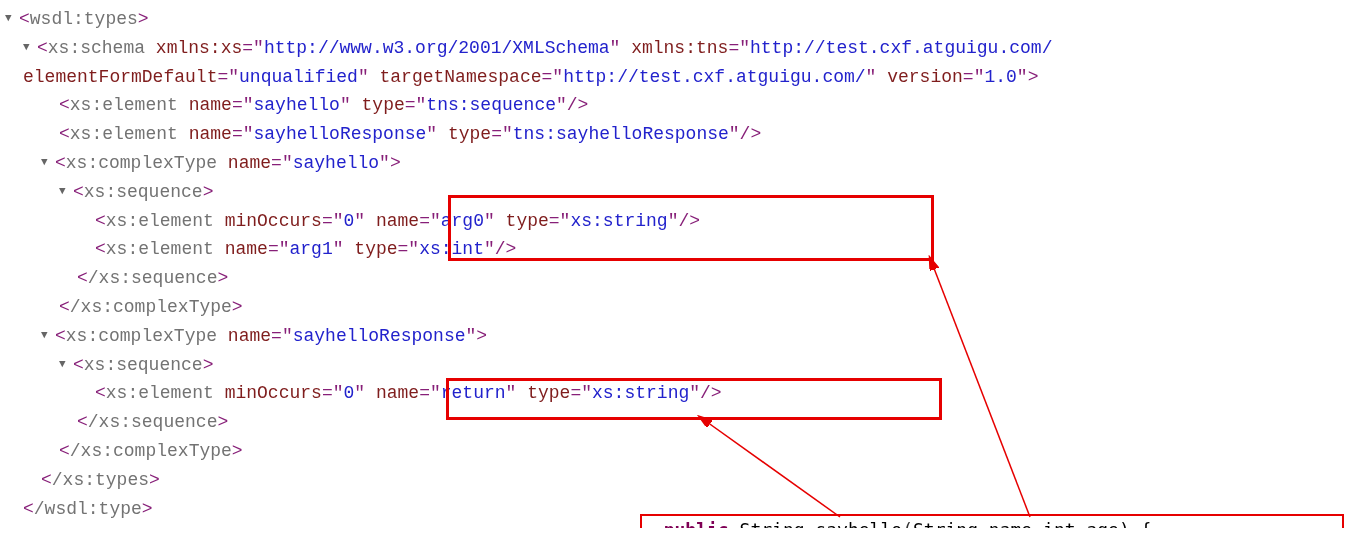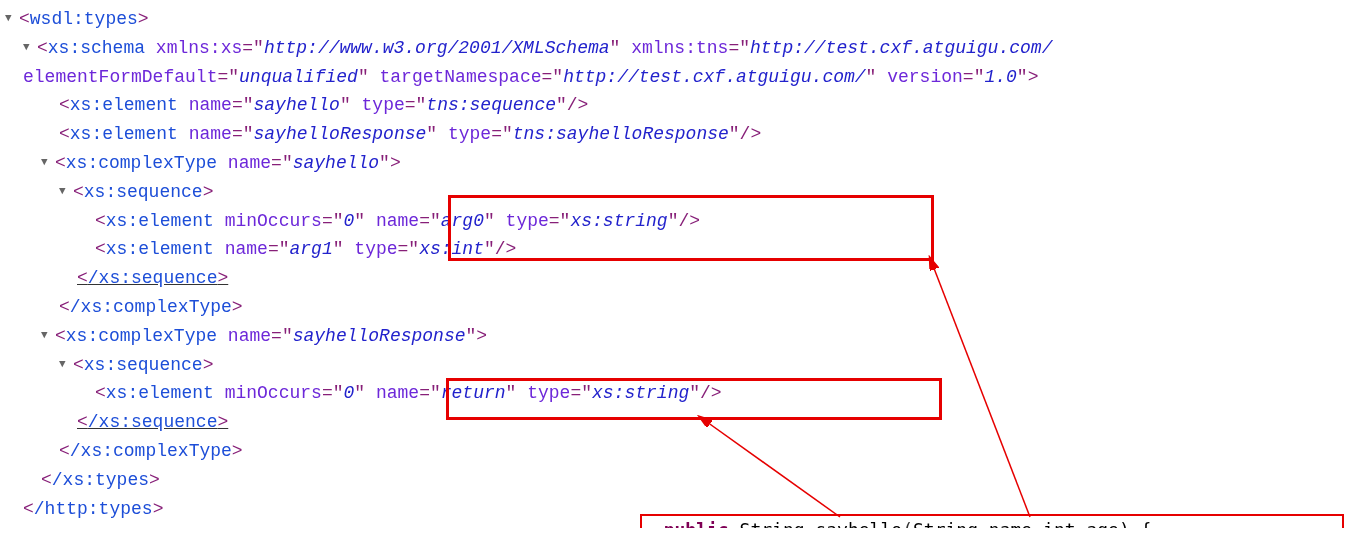--- a/index.html
+++ b/index.html
@@ -15,28 +15,28 @@
     position: relative;
   }
   .line { white-space: pre; }
   .toggle {
     display: inline-block;
     width: 14px;
     color: #666;
     font-size: 11px;
     vertical-align: middle;
   }
-  .tag { color: #1d4ed8; } 
-  .attr-name { color: #6d28d9; }
-  .attr-val { color: #2222cc; font-style: italic; } 
+  .tag { color: #737373; } 
+  .attr-name { color: #7f1d1d; }
+  .attr-val { color: #2222cc; } 
   .punct { color: #871f78; }
   .indent1 { padding-left: 18px; }
   .indent2 { padding-left: 36px; }
   .indent3 { padding-left: 54px; }
-  .indent4 { padding-left: 72px; text-decoration: underline; }
+  .indent4 { padding-left: 72px; }
   .indent5 { padding-left: 90px; }
   .box1 {
     position: absolute;
     border: 3px solid #e60000;
     left: 448px;
     top: 195px;
     width: 480px;
     height: 60px;
   }
   .box2 {
@@ -98,21 +98,21 @@
 <div class="line indent3"><span class="toggle">▼</span><span class="punct">&lt;</span><span class="tag">xs:sequence</span><span class="punct">&gt;</span></div>
 
 <div class="line indent5"><span class="punct">&lt;</span><span class="tag">xs:element</span> <span class="attr-name">minOccurs</span><span class="punct">="</span><span class="attr-val">0</span><span class="punct">"</span> <span class="attr-name">name</span><span class="punct">="</span><span class="attr-val">return</span><span class="punct">"</span> <span class="attr-name">type</span><span class="punct">="</span><span class="attr-val">xs:string</span><span class="punct">"/&gt;</span></div>
 
 <div class="line indent4"><span class="punct">&lt;</span><span class="tag">/xs:sequence</span><span class="punct">&gt;</span></div>
 
 <div class="line indent3"><span class="punct">&lt;</span><span class="tag">/xs:complexType</span><span class="punct">&gt;</span></div>
 
 <div class="line indent2"><span class="punct">&lt;</span><span class="tag">/xs:types</span><span class="punct">&gt;</span></div>
 
-<div class="line indent1"><span class="punct">&lt;</span><span class="tag">/http:types</span><span class="punct">&gt;</span></div>
+<div class="line indent1"><span class="punct">&lt;</span><span class="tag">/wsdl:type</span><span class="punct">&gt;</span></div>
 
 <div class="box1"></div>
 <div class="box2"></div>
 
 <svg class="arrow" style="left:0;top:0;position:absolute;" width="1351" height="547">
   <defs>
     <marker id="ah" markerWidth="10" markerHeight="10" refX="8" refY="3" orient="auto">
       <path d="M0,0 L9,3 L0,6 Z" fill="#e60000"></path>
     </marker>
   </defs>

